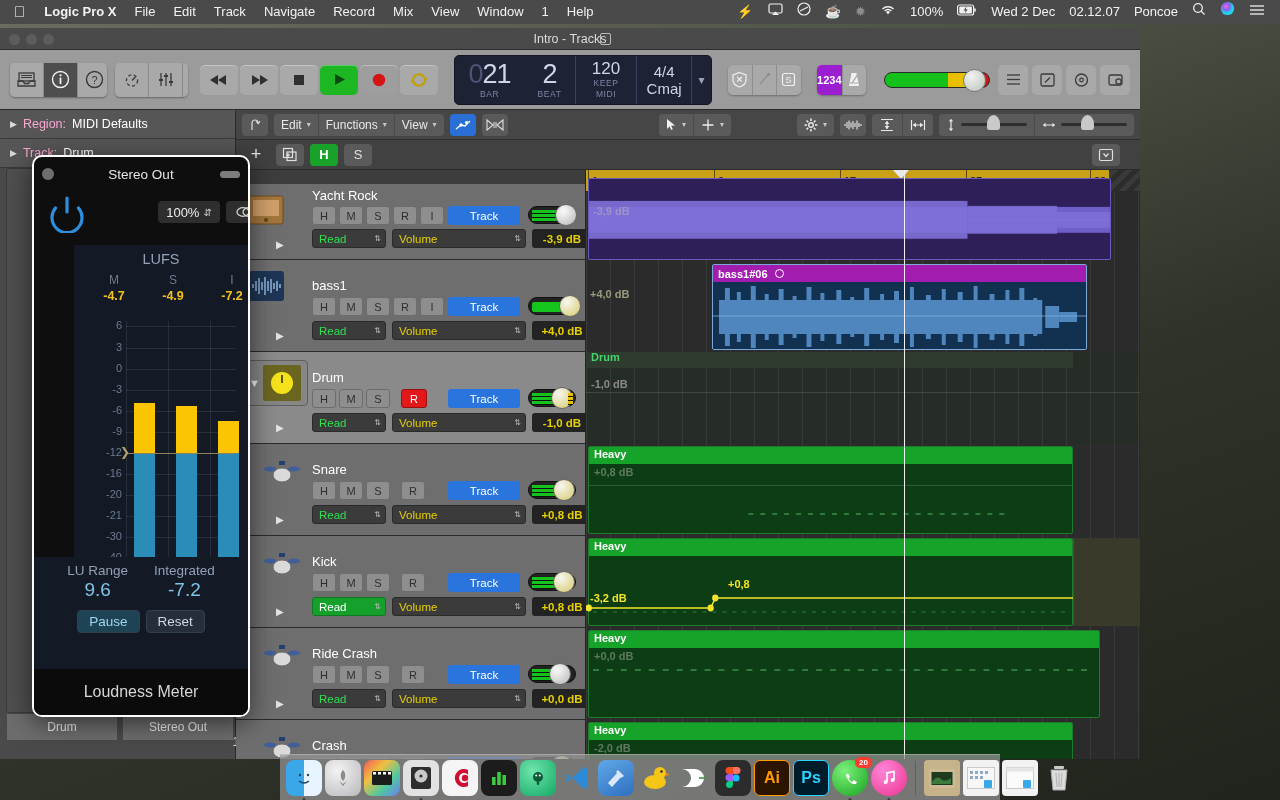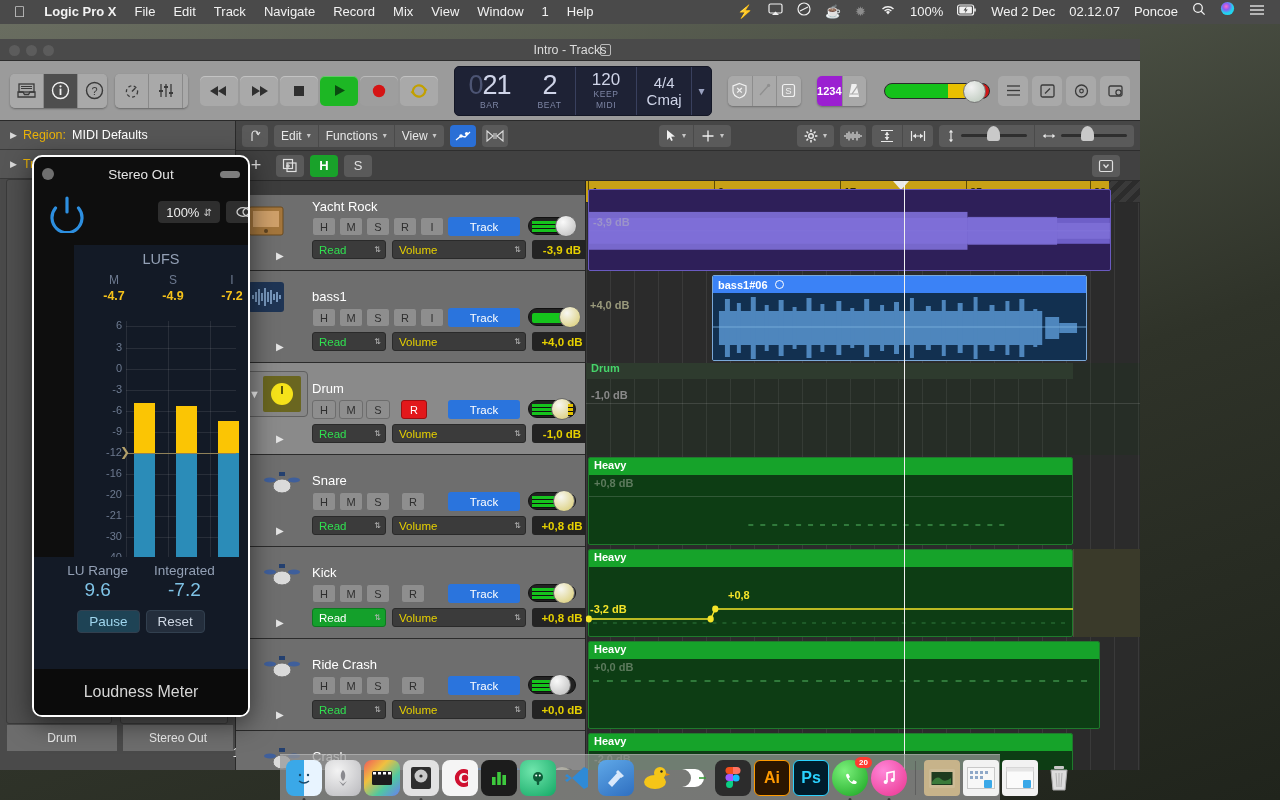--- a/index.html
+++ b/index.html
@@ -25,21 +25,21 @@
   }
   .menubar .mitem{ padding:0 9px; line-height:24px; white-space:nowrap; }
   .menubar .mitem.bold{ font-weight:bold; }
   .apple-logo{ font-size:15px; padding:0 10px 0 6px; line-height:22px; }
   .menubar .right{ margin-left:auto; display:flex; align-items:center; }
   .menubar .right .mi{ padding:0 7px; line-height:24px; white-space:nowrap; }
   .statusicon{ display:inline-block; }
 
   
   .logicwin{
-    position:absolute; left:0; top:39px; width:1140px; height:731px;
+    position:absolute; left:0; top:28px; width:1140px; height:731px;
     background:#3d3d3d; overflow:hidden;
   }
   
   .titlebar{
     height:22px; background:#4a4a4a; position:relative;
     border-bottom:1px solid #2e2e2e;
     display:flex; align-items:center; justify-content:center;
   }
   .titlebar .tbtitle{ font-size:12.5px; color:#dcdcdc; }
   .tdot{ width:11px;height:11px;border-radius:50%;position:absolute;top:6px;}
@@ -119,21 +119,21 @@
   .mainarea{ display:flex; height:649px; }
 
   
   .inspector{ width:236px; background:#4a4a4a; position:relative; flex:none;
     border-right:1px solid #2a2a2a;}
   .insp-row{
     height:29px; background:#565656; border-bottom:1px solid #3a3a3a;
     display:flex; align-items:center; padding-left:10px; gap:6px; font-size:12.5px;
   }
   .insp-row .disc{ color:#d8d8d8; font-size:9px; }
-  .insp-row .lbl{ color:#eab308; }
+  .insp-row .lbl{ color:#f9a8d4; }
   .insp-row .val{ color:#ffffff; }
   .insp-body{ position:absolute; top:58px; left:0; right:0; bottom:0;
     background:#4a4a4a; }
   .chanstrip{
     position:absolute; left:6px; top:0; width:106px; bottom:46px;
     background:#4f4f4f; border:1px solid #3a3a3a; border-radius:3px;
   }
   .chanstrip2{
     position:absolute; left:120px; top:0; width:108px; bottom:46px;
     background:#4f4f4f; border:1px solid #3a3a3a; border-radius:3px;
@@ -1041,21 +1041,21 @@
                   </g>
                 </svg>
                 <span style="position:absolute;left:4px;top:26px;color:#9b93c9;font-size:11px;font-weight:bold">-3,9 dB</span>
               </div>
             </div>
 
             <div class="lane" style="top:90px;height:92px">
               <div class="gridbg"></div>
               <span style="position:absolute;left:4px;top:28px;color:#9a9a7c;font-size:11px;font-weight:bold">+4,0 dB</span>
               <div class="region" style="left:126px;top:4px;width:375px;height:86px;background:#123050;border:1px solid #7aa8d8">
-                <div class="rname" style="background:#3b82f6;color:#fff;display:flex;align-items:center;gap:7px;height:17px">
+                <div class="rname" style="background:#a21caf;color:#fff;display:flex;align-items:center;gap:7px;height:17px">
                   <span>bass1#06</span>
                   <span style="display:inline-block;width:9px;height:9px;border:1.4px solid #fff;border-radius:50%"></span>
                 </div>
                 <svg style="position:absolute;left:0;top:17px;width:100%;height:69px" viewBox="0 0 375 69" preserveAspectRatio="none">
                   <rect width="375" height="69" fill="#123050"></rect>
                   <g fill="#4e86bd">
                     <rect x="6" y="18" width="325" height="34"></rect>
                     <rect x="12" y="6" width="5" height="58"></rect>
                       <rect x="24" y="10" width="4" height="50"></rect>
                     <rect x="38" y="4" width="5" height="62"></rect>

